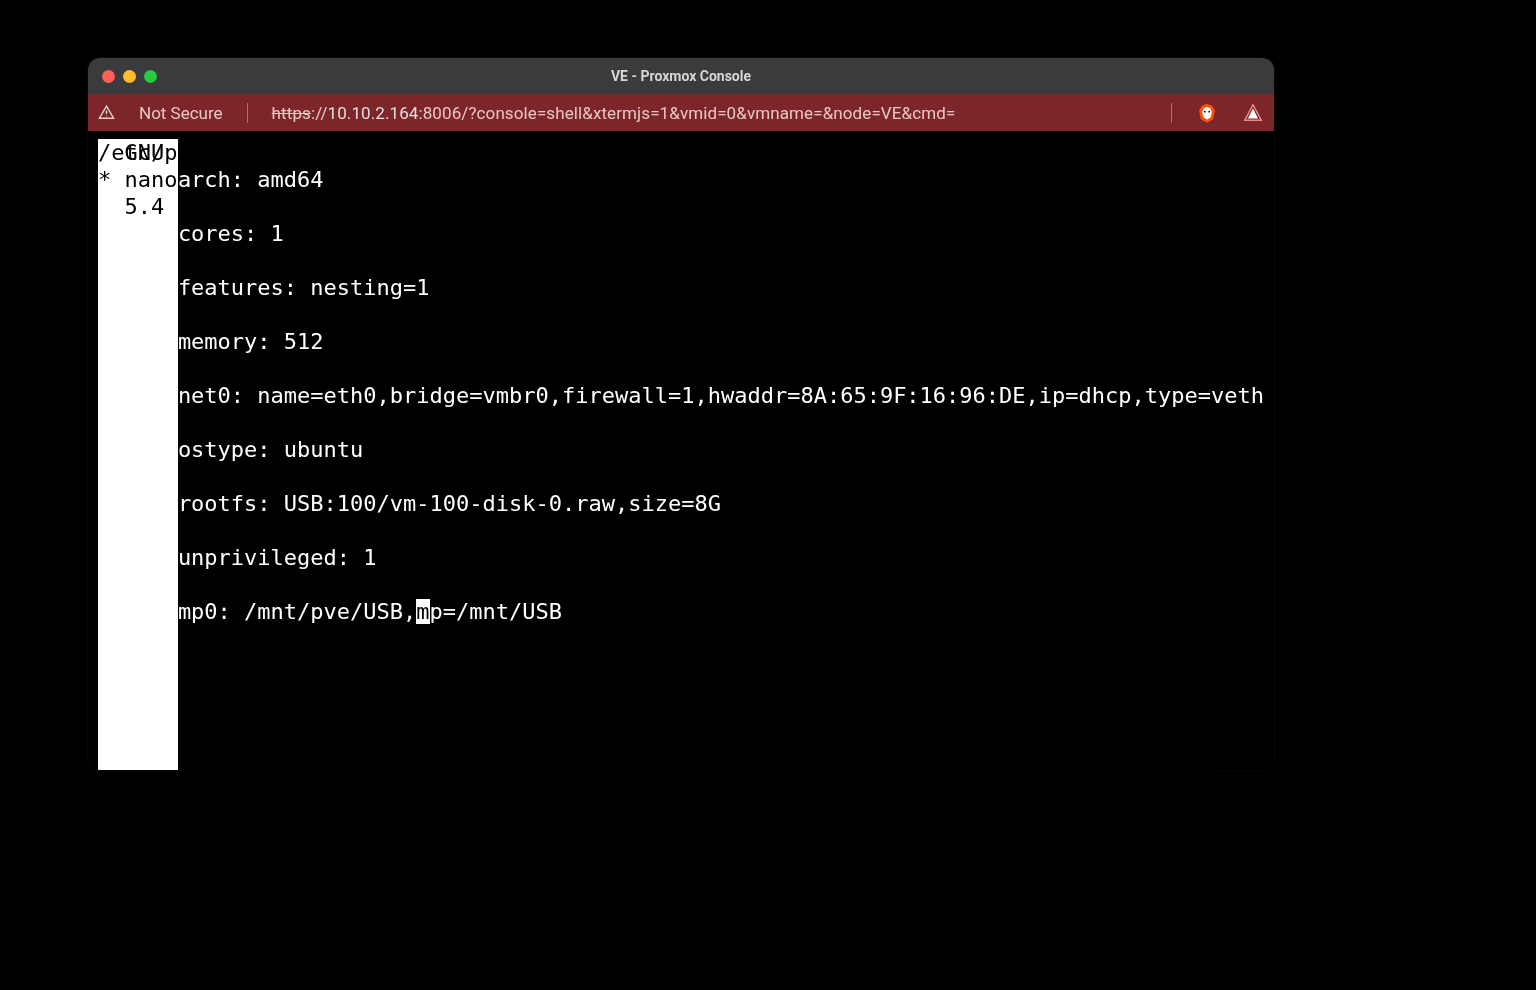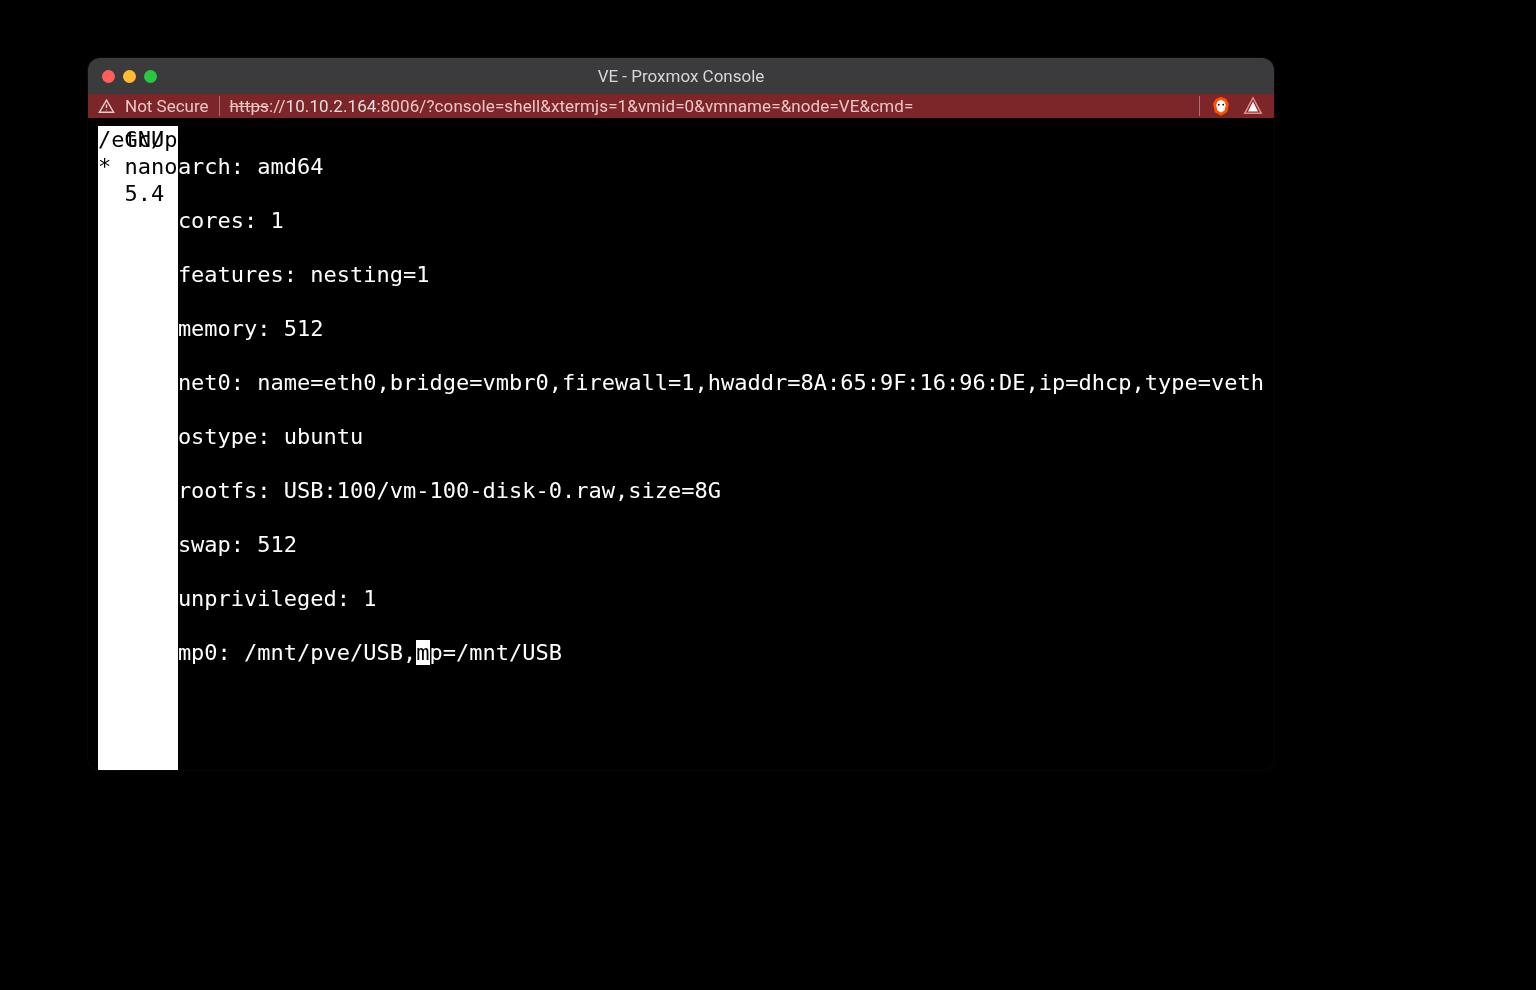--- a/index.html
+++ b/index.html
@@ -57,35 +57,35 @@
     display: inline-block;
   }
   .tl-close  { background: #ff5f57; }
   .tl-min    { background: #febc2e; }
   .tl-max    { background: #28c840; }
   .titlebar .title {
     position: absolute;
     left: 0; right: 0;
     text-align: center;
     color: #d7d6d7;
-    font-size: 17px;
-    font-weight: 400;
+    font-size: 14px;
+    font-weight: 700;
     pointer-events: none;
   }
 
   
   .toolbar {
-    height: 24px;
+    height: 37px;
     background: var(--toolbar-bg);
     display: flex;
     align-items: center;
     color: var(--toolbar-text);
     font-size: 16px;
     padding: 0 10px;
-    gap: 10px;
+    gap: 24px;
     white-space: nowrap;
   }
   .divider {
     width: 1px;
     height: 20px;
     background: rgba(255,255,255,0.35);
   }
   .warn-icon {
     color: var(--toolbar-text-dim);
     font-size: 14px;
@@ -205,20 +205,19 @@
       </div>
 
       <div class="editor">
 <span class="line">arch: <span>amd64</span></span>
 <span class="line">cores: <span>1</span></span>
 <span class="line">features: <span>nesting=1</span></span>
 <span class="line">memory: <span>512</span></span>
 <span class="line">net0: <span>name=eth0,bridge=vmbr0,firewall=1,hwaddr=8A:65:9F:16:96:DE,ip=dhcp,type=veth</span></span>
 <span class="line">ostype: <span>ubuntu</span></span>
 <span class="line">rootfs: <span>USB:100/vm-100-disk-0.raw,size=8G</span></span>
-<span class="line">swap: <span>512</span></span>
 <span class="line">unprivileged: <span>1</span></span>
 <span class="line">mp0: <span>/mnt/pve/USB,</span><span class="cursor-char">m</span><span>p=/mnt/USB</span></span>
       </div>
 
     </div>
   </div>
 </div>
 
 </body></html>

